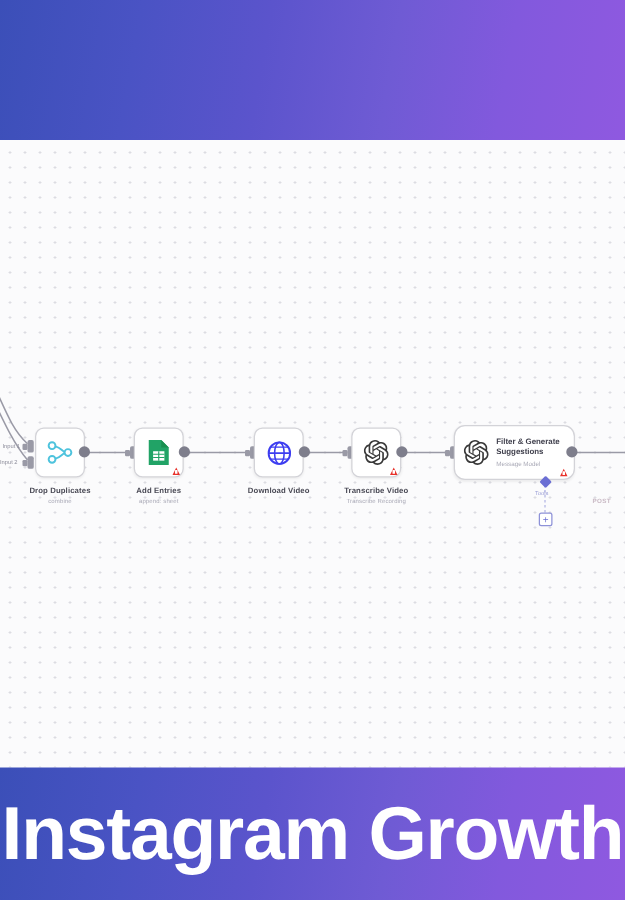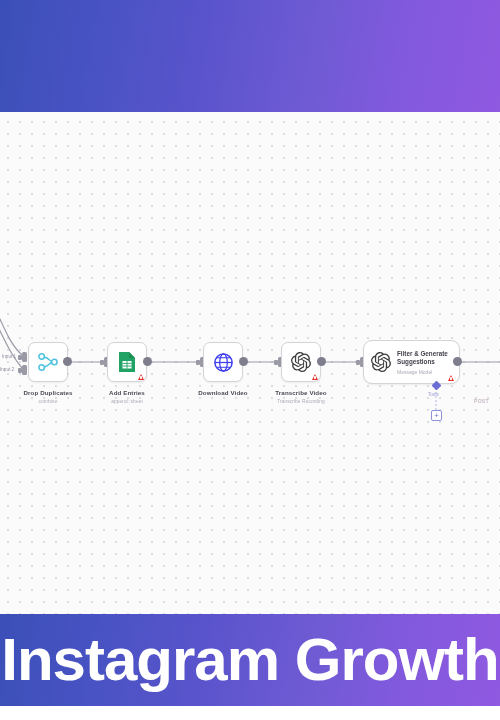--- a/index.html
+++ b/index.html
@@ -10,21 +10,21 @@
     position:relative;
   }
 
   
   .banner {
     position:absolute; left:0; width:500px;
     background:linear-gradient(100deg,#3b4fb8 0%,#4a53c4 22%,#5b54cc 42%,#6f5bd4 62%,#8259dd 80%,#8f59e0 100%);
     display:flex; align-items:center; overflow:hidden;
   }
   #top-banner { top:0; height:112px; }
-  #bottom-banner { top:614px; height:92px; justify-content:center; }
+  #bottom-banner { top:614px; height:106px; justify-content:center; }
   #bottom-banner .banner-title {
     color:#ffffff;
     font-size:60px;
     font-weight:bold;
     letter-spacing:-1px;
     white-space:nowrap;
     line-height:1;
   }
 
   

